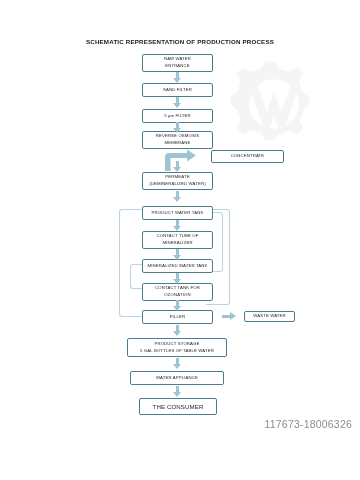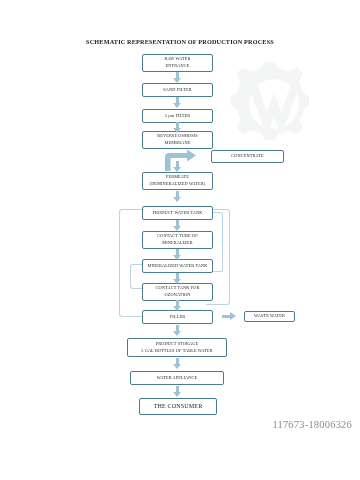--- a/index.html
+++ b/index.html
@@ -7,21 +7,20 @@
     width:360px;height:480px;
     background:#ffffff;
     font-family:"Liberation Sans",sans-serif;
     overflow:hidden;
     position:relative;
   }
   #page{
     position:absolute;inset:0;
     width:360px;height:444px;
     background:#ffffff;
-    font-family:Liberation Serif, serif;
   }
 
   
   .title{
     position:absolute;
     left:0;right:0;top:38px;
     text-align:center;
     font-size:6.2px;
     font-weight:bold;
     letter-spacing:.18px;

